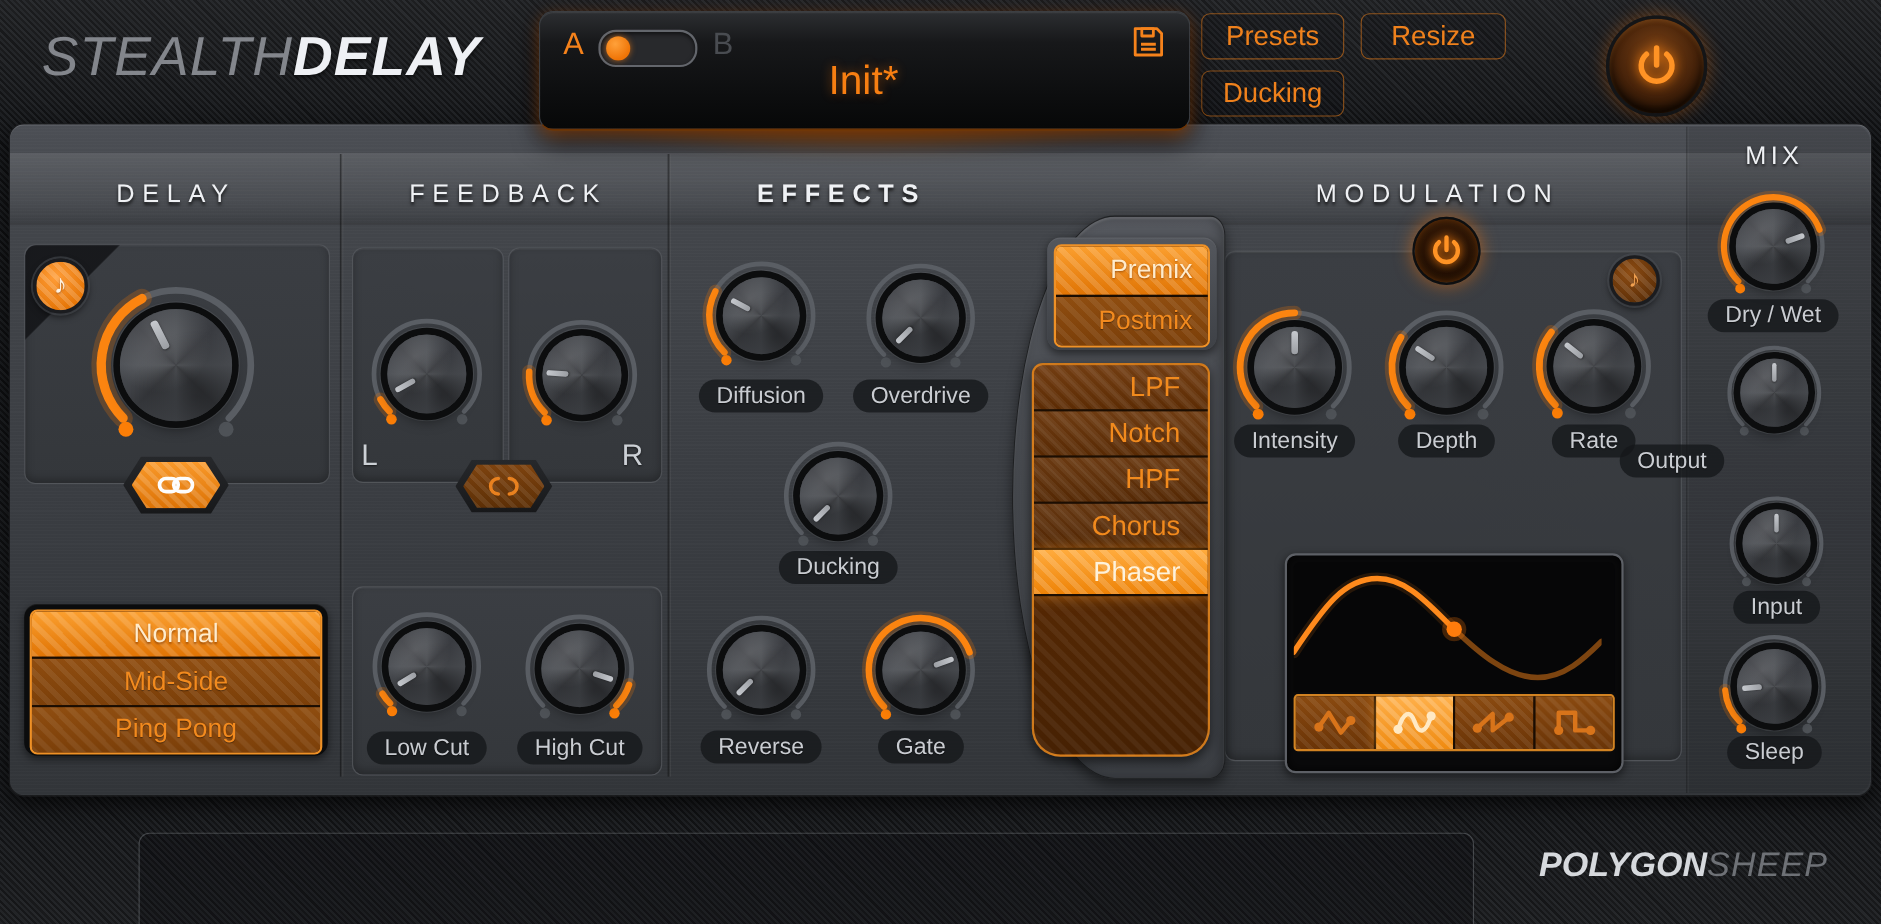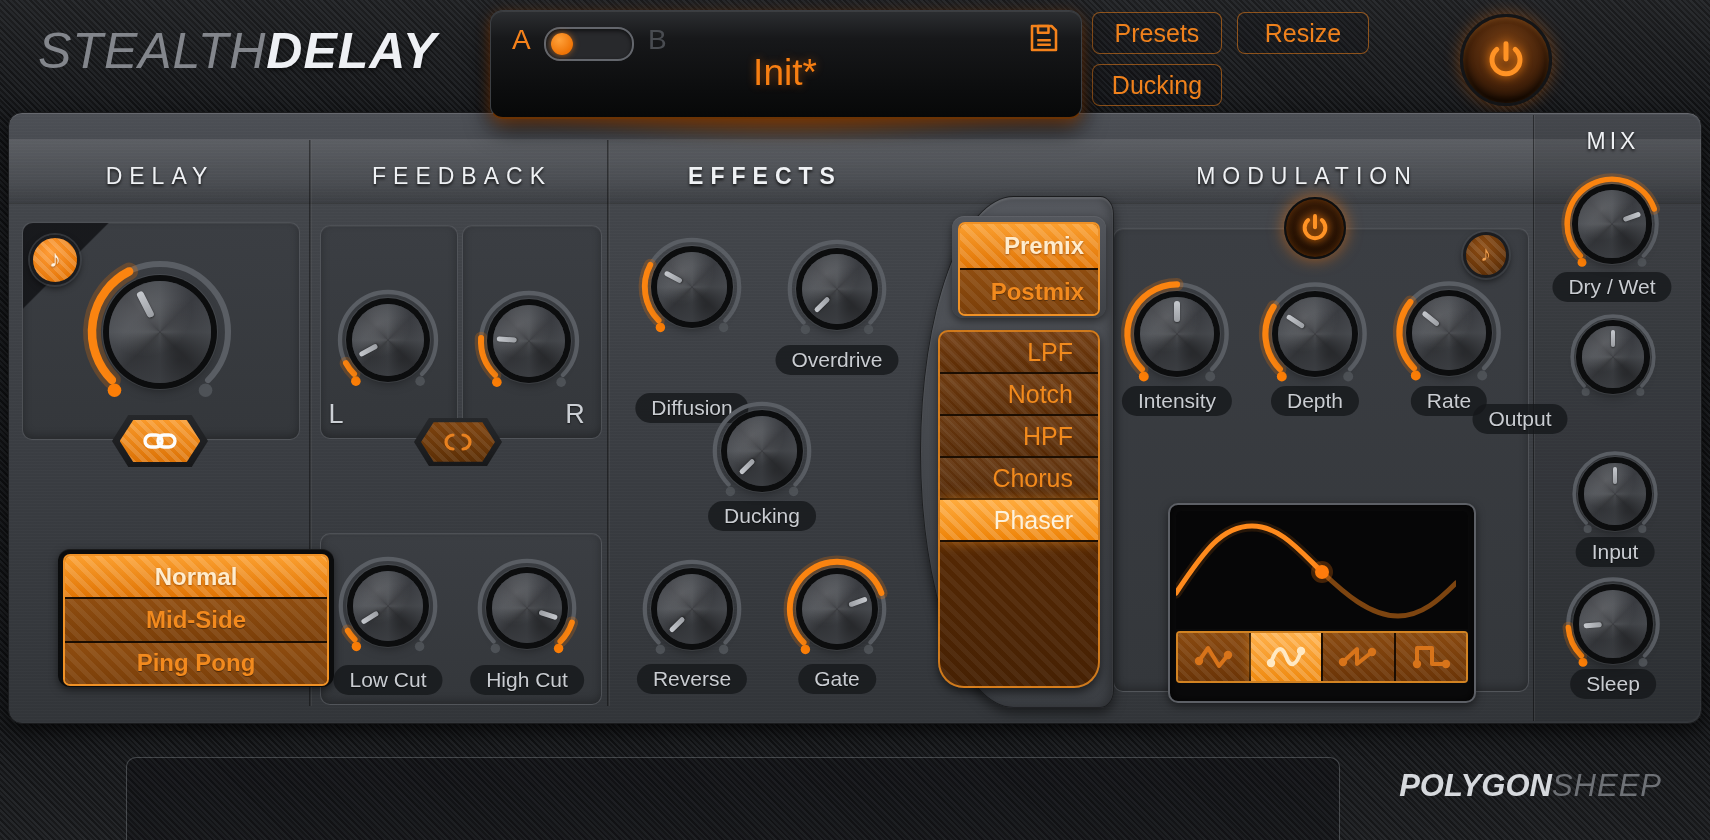--- a/index.html
+++ b/index.html
@@ -97,21 +97,21 @@
     display:flex;align-items:center;justify-content:center;cursor:pointer;
     filter:drop-shadow(0 2px 3px rgba(0,0,0,.6));}
   .link-inner{width:84%;height:82%;display:flex;align-items:center;justify-content:center;}
   .link-on{background:repeating-linear-gradient(45deg, rgba(255,255,255,.15) 0 4px, rgba(255,255,255,0) 4px 8px),
     linear-gradient(180deg,#f9992a,#dc7205);}
   .link-off{background:repeating-linear-gradient(45deg, rgba(255,255,255,.08) 0 4px, rgba(255,255,255,0) 4px 8px),
     linear-gradient(180deg,#7e430f,#5c2f06);}
 
   
   .olist-wrap{z-index:3;background:#0b0c0d;border-radius:12px;padding:5px;
-    box-shadow:0 3px 8px rgba(0,0,0,.5), inset 0 1px 0 rgba(255,255,255,.06);font-weight:bold;}
+    box-shadow:0 3px 8px rgba(0,0,0,.5), inset 0 1px 0 rgba(255,255,255,.06);}
   .olist-wrap.gray{background:linear-gradient(180deg,#54575d,#3e4146);padding:6px;}
   .olist{height:100%;border:2px solid #ef9126;border-radius:7px;overflow:hidden;
     display:flex;flex-direction:column;background:#5a2b04;}
   .oitem{flex:1;display:flex;align-items:center;justify-content:center;font-size:24px;cursor:pointer;
     border-bottom:2px solid #1a0d02;
     background:repeating-linear-gradient(45deg, rgba(255,255,255,.07) 0 5px, rgba(255,255,255,0) 5px 10px),
       linear-gradient(180deg,#8f4d10,#7b3f09);
     color:#f28a1e;text-shadow:0 1px 1px rgba(0,0,0,.4);}
   .oitem:last-child{border-bottom:none;}
   .oitem.sel{background:repeating-linear-gradient(45deg, rgba(255,255,255,.14) 0 5px, rgba(255,255,255,0) 5px 10px),
@@ -250,21 +250,21 @@
 </div>
 <div class="abs link-outer hex" style="left:414px;top:418px;width:88px;height:48px;">
   <div class="link-inner hex link-off">
     <svg width="42" height="24" viewBox="0 0 42 24" fill="none" stroke="#e8811f" stroke-width="3.2" stroke-linecap="round">
       <path d="M16 5 a7 7 0 1 0 0 14"></path>
         <path d="M26 5 a7 7 0 1 1 0 14"></path>
     </svg>
   </div>
 </div>
 
-<div class="abs olist-wrap" style="left:22px;top:549px;width:266px;height:128px;margin-left:36px;">
+<div class="abs olist-wrap" style="left:22px;top:549px;width:266px;height:128px;">
   <div class="olist" id="mode-list">
       <div class="oitem sel">Normal</div>
       <div class="oitem">Mid-Side</div>
       <div class="oitem">Ping Pong</div>
     </div>
 </div>
 <div class="abs barrel" style="left:920px;top:196px;width:192px;height:510px;"></div>
 <div class="abs olist-wrap gray" style="left:952px;top:216px;width:142px;height:90px;">
   <div class="olist" id="routing-list">
       <div class="oitem sel right">Premix</div>
@@ -275,21 +275,21 @@
     <div class="fitem">LPF</div>
     <div class="fitem">Notch</div>
     <div class="fitem">HPF</div>
     <div class="fitem">Chorus</div>
     <div class="fitem sel">Phaser</div>
   </div>
 
 <div class="abs chan-label" style="left:336px;top:399px;">L</div>
 <div class="abs chan-label" style="left:575px;top:399px;">R</div>
 
-<div class="abs pill" style="left:692px;top:345px;margin-top:48px;">Diffusion</div>
+<div class="abs pill" style="left:692px;top:345px;">Diffusion</div>
 <div class="abs pill" style="left:837px;top:345px;">Overdrive</div>
 <div class="abs pill" style="left:762px;top:501px;">Ducking</div>
 <div class="abs pill" style="left:692px;top:664px;">Reverse</div>
 <div class="abs pill" style="left:837px;top:664px;">Gate</div>
 <div class="abs pill" style="left:388px;top:665px;">Low Cut</div>
 <div class="abs pill" style="left:527px;top:665px;">High Cut</div>
 <div class="abs pill" style="left:1177px;top:386px;">Intensity</div>
 <div class="abs pill" style="left:1315px;top:386px;">Depth</div>
 <div class="abs pill" style="left:1449px;top:386px;">Rate</div>
 <div class="abs pill" style="left:1612px;top:272px;">Dry / Wet</div>

